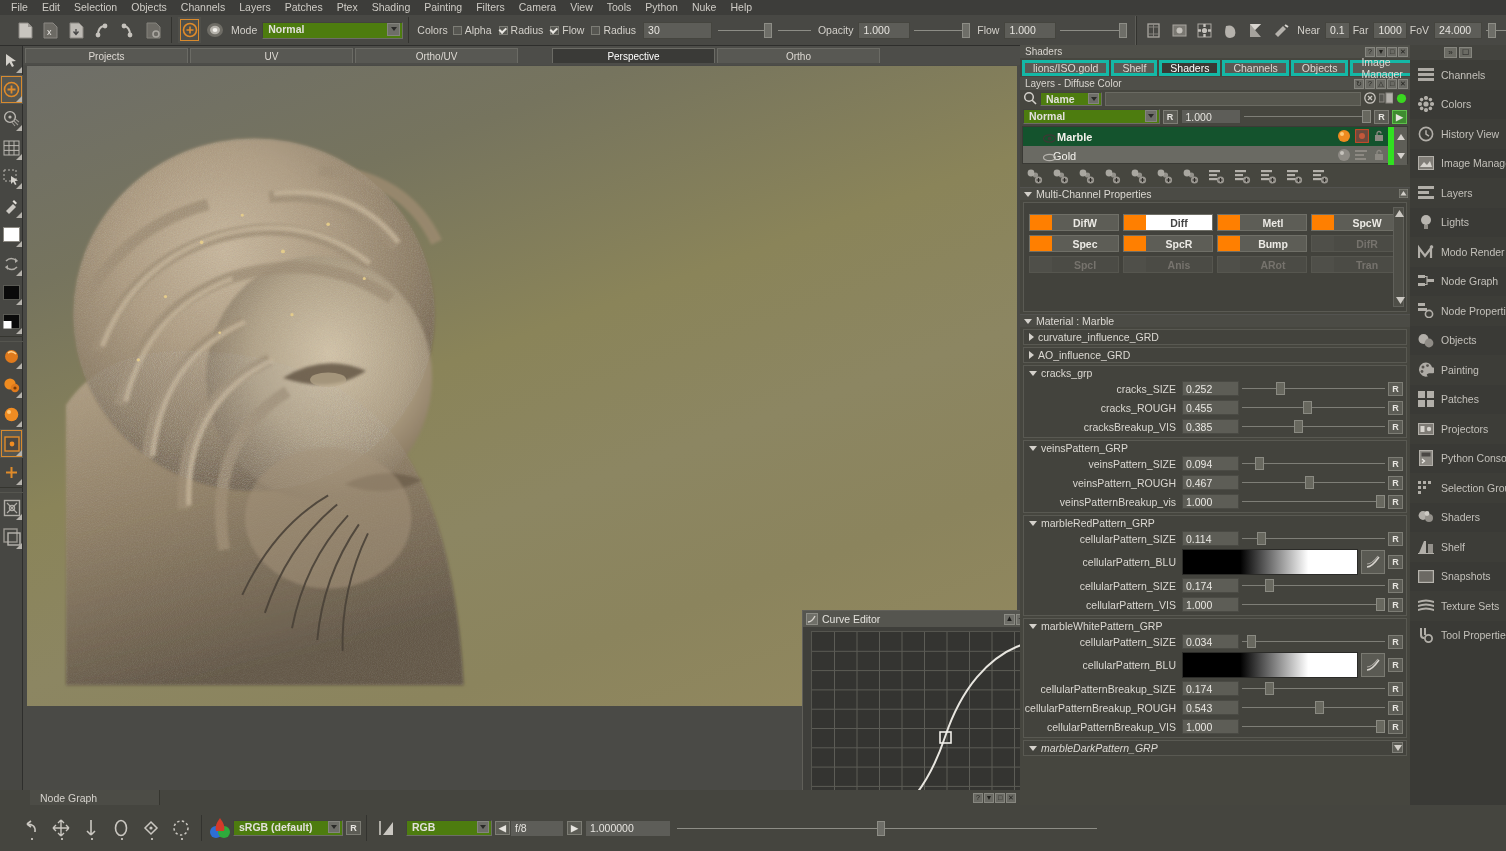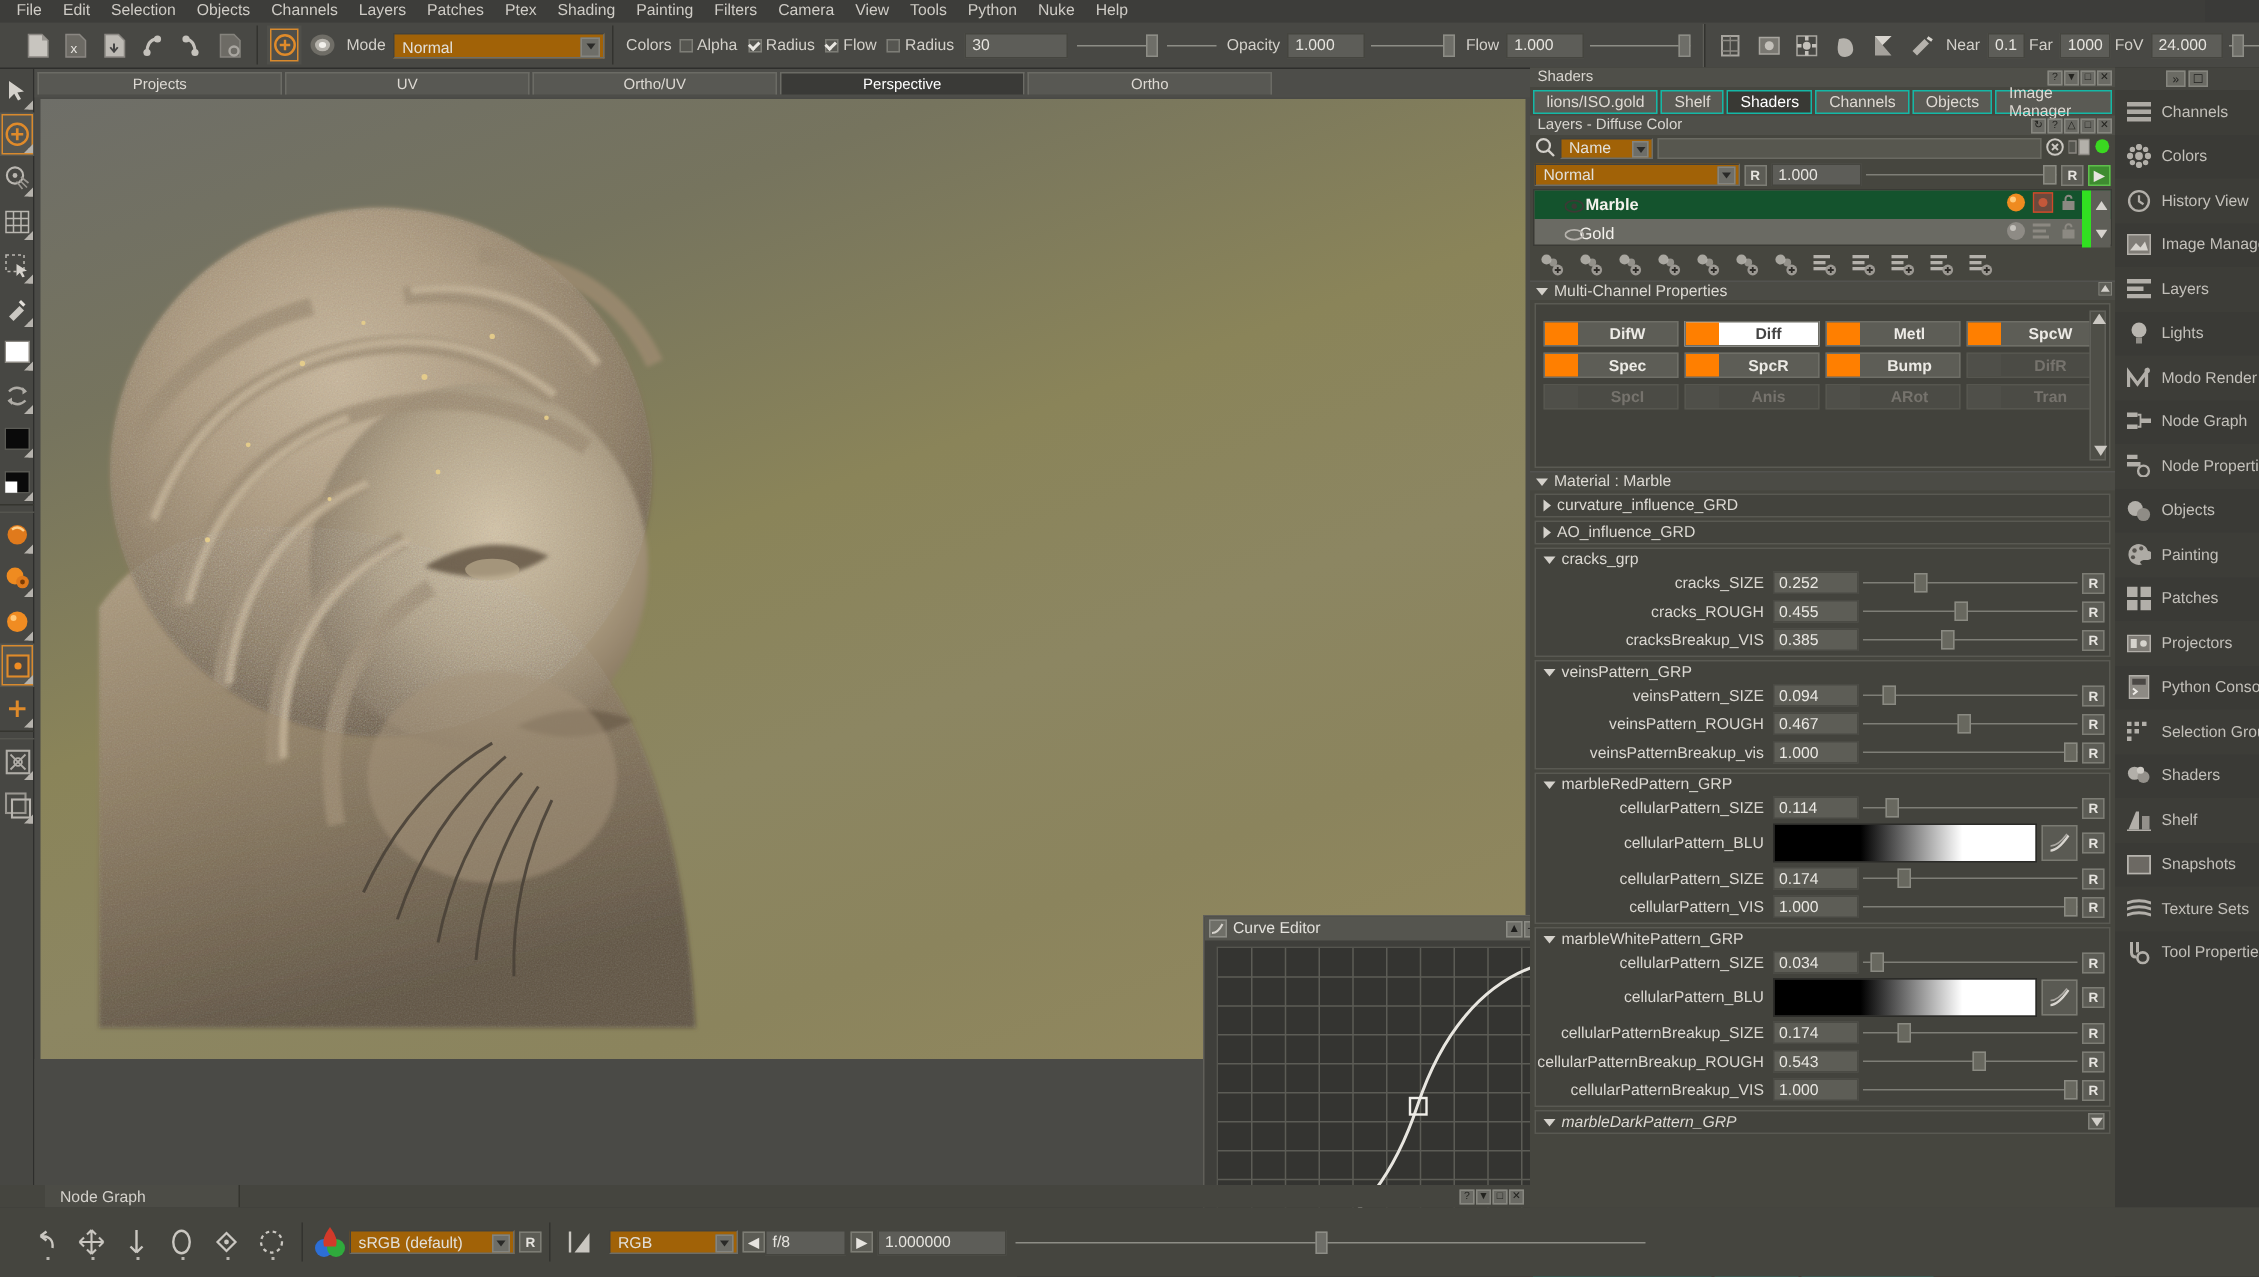--- a/index.html
+++ b/index.html
@@ -22,24 +22,24 @@
     background:#484844; border-bottom:1px solid #2e2e2c;
     display:flex; align-items:center; }
   .tb-sep { width:1px; height:26px; background:#33332f; margin:0 5px; }
   .tb-sep2 { width:2px; height:29px; background:#33332f; margin:0 4px;
     border-left:1px solid #5c5c57; }
   .ficon { width:26px; height:26px; margin:0 1px; position:relative;
     display:flex; align-items:center; justify-content:center; }
   .ficon svg { display:block; }
 
   .lbl { font-size:10.5px; color:#d3d0ca; margin:0 5px 0 3px; white-space:nowrap;}
-  .combo { height:17px; background:#a16207; border:1px solid #6d6d67;
+  .combo { height:17px; background:#4d7c0f; border:1px solid #6d6d67;
      border-top-color:#42423e; border-left-color:#42423e;
-     display:flex; align-items:flex-end; padding:0 2px 0 5px;
-     font-size:10.5px; color:#e2e0db; position:relative; }
+     display:flex; align-items:flex-start; padding:0 2px 0 5px;
+     font-size:10.5px; color:#e2e0db; position:relative;font-weight:bold; }
   .combo .arrowbox { width:13px;height:13px; background:#6e6e68; margin-left:auto;
      display:flex;align-items:center;justify-content:center; border:1px solid #84847e;}
   .combo .arrowbox i { border-left:3px solid transparent;border-right:3px solid transparent;
      border-top:4px solid #2a2a28; display:block;}
   .numf { height:17px; background:#5d5d58; border:1px solid #45453f;
      display:flex;align-items:center;padding:0 4px; font-size:10.5px; color:#e6e4df;}
   .chk { width:9px;height:9px;background:#565651;border:1px solid #7d7d76;
      display:inline-flex;align-items:center;justify-content:center;margin-right:3px;}
   .chk.on::after{content:'';width:6px;height:3px;border-left:2px solid #e8e6e1;
      border-bottom:2px solid #e8e6e1;transform:rotate(-45deg) translate(0px,-1px);}
@@ -59,21 +59,21 @@
      border-left:3px solid transparent;border-top:3px solid transparent;border-right:3px solid #b5b2ac;border-bottom:3px solid #b5b2ac;}
   .lt-divider{height:6px;width:23px;border-top:1px solid #35352f;border-bottom:1px solid #55554f;}
 
   
   .viewportwrap{position:absolute;left:23px;top:46px;width:997px;height:757px;background:#4a4a46;}
   .vptabs{position:absolute;left:0;top:0;width:997px;height:19px;background:#4d4d49;display:flex;
      padding-left:2px;padding-top:2px;}
   .vptab{height:15px;min-width:163px;background:#585853;border:1px solid #6b6b65;
      border-bottom:none;font-size:10px;color:#ddd9d3;display:flex;align-items:center;
      justify-content:center;margin-right:2px;}
-  .vptab.active{background:#3a3a37;color:#fff;}
+  .vptab.active{background:#3a3a37;color:#fff;margin-left:32px;}
   .vpcanvas{position:absolute;left:4px;top:20px;width:990px;height:640px;overflow:hidden;
      background:linear-gradient(160deg,#6e6e68 0%,#76745e 22%,#8a8459 45%,#8c8662 62%,#8b845d 78%,#93895f 100%);}
   .vpfoot{position:absolute;left:0;top:660px;width:997px;height:97px;background:#4a4a46;}
 
   
   .lion{position:absolute;left:30px;top:20px;width:470px;height:620px;}
 
   
   .curveed{position:absolute;left:779px;top:564px;width:241px;height:239px;
      background:#3f3f3b;border:1px solid #605f59;}
@@ -90,21 +90,21 @@
   
   .rightcol{position:absolute;left:1020px;top:45px;width:390px;height:806px;background:#46463f;}
   .pnlbar{height:13px;background:#4f4f49;display:flex;align-items:center;
      padding:0 2px;font-size:10px;color:#d9d6d0;}
   .pnlbar .ttl{padding-left:3px;}
   .wbtns{margin-left:auto;display:flex;gap:1px;align-items:center;}
   .wb{width:10px;height:10px;background:#6a6a64;border:1px solid #878780;font-size:7px;
      color:#23231f;display:flex;align-items:center;justify-content:center;line-height:1;}
 
   .tabrow{height:19px;background:#46463f;display:flex;padding:2px 2px 0 2px;gap:2px;}
-  .ptab{height:16px;background:#5a5a54;border:1px solid #14b8a6;font-size:10.5px;color:#ded9d3;
+  .ptab{height:16px;background:#5a5a54;border:3px solid #14b8a6;font-size:10.5px;color:#ded9d3;
      display:flex;align-items:center;justify-content:flex-end;padding:0 8px;}
   .ptab.active{background:#393934;color:#fff;}
 
   .searchrow{height:18px;display:flex;align-items:center;padding:0 3px;gap:3px;background:#46463f;}
   .searchfield{flex:1;height:14px;background:#57574f;border:1px solid #6a6a62;}
 
   .blendrow{height:17px;display:flex;align-items:center;gap:3px;padding:0 3px;background:#46463f;}
 
   .layerlist{background:#6a6a63;border:1px solid #3a3a35;margin:1px 2px;height:38px;position:relative;}
   .layerrow{height:19px;display:flex;align-items:center;padding-left:18px;position:relative;

